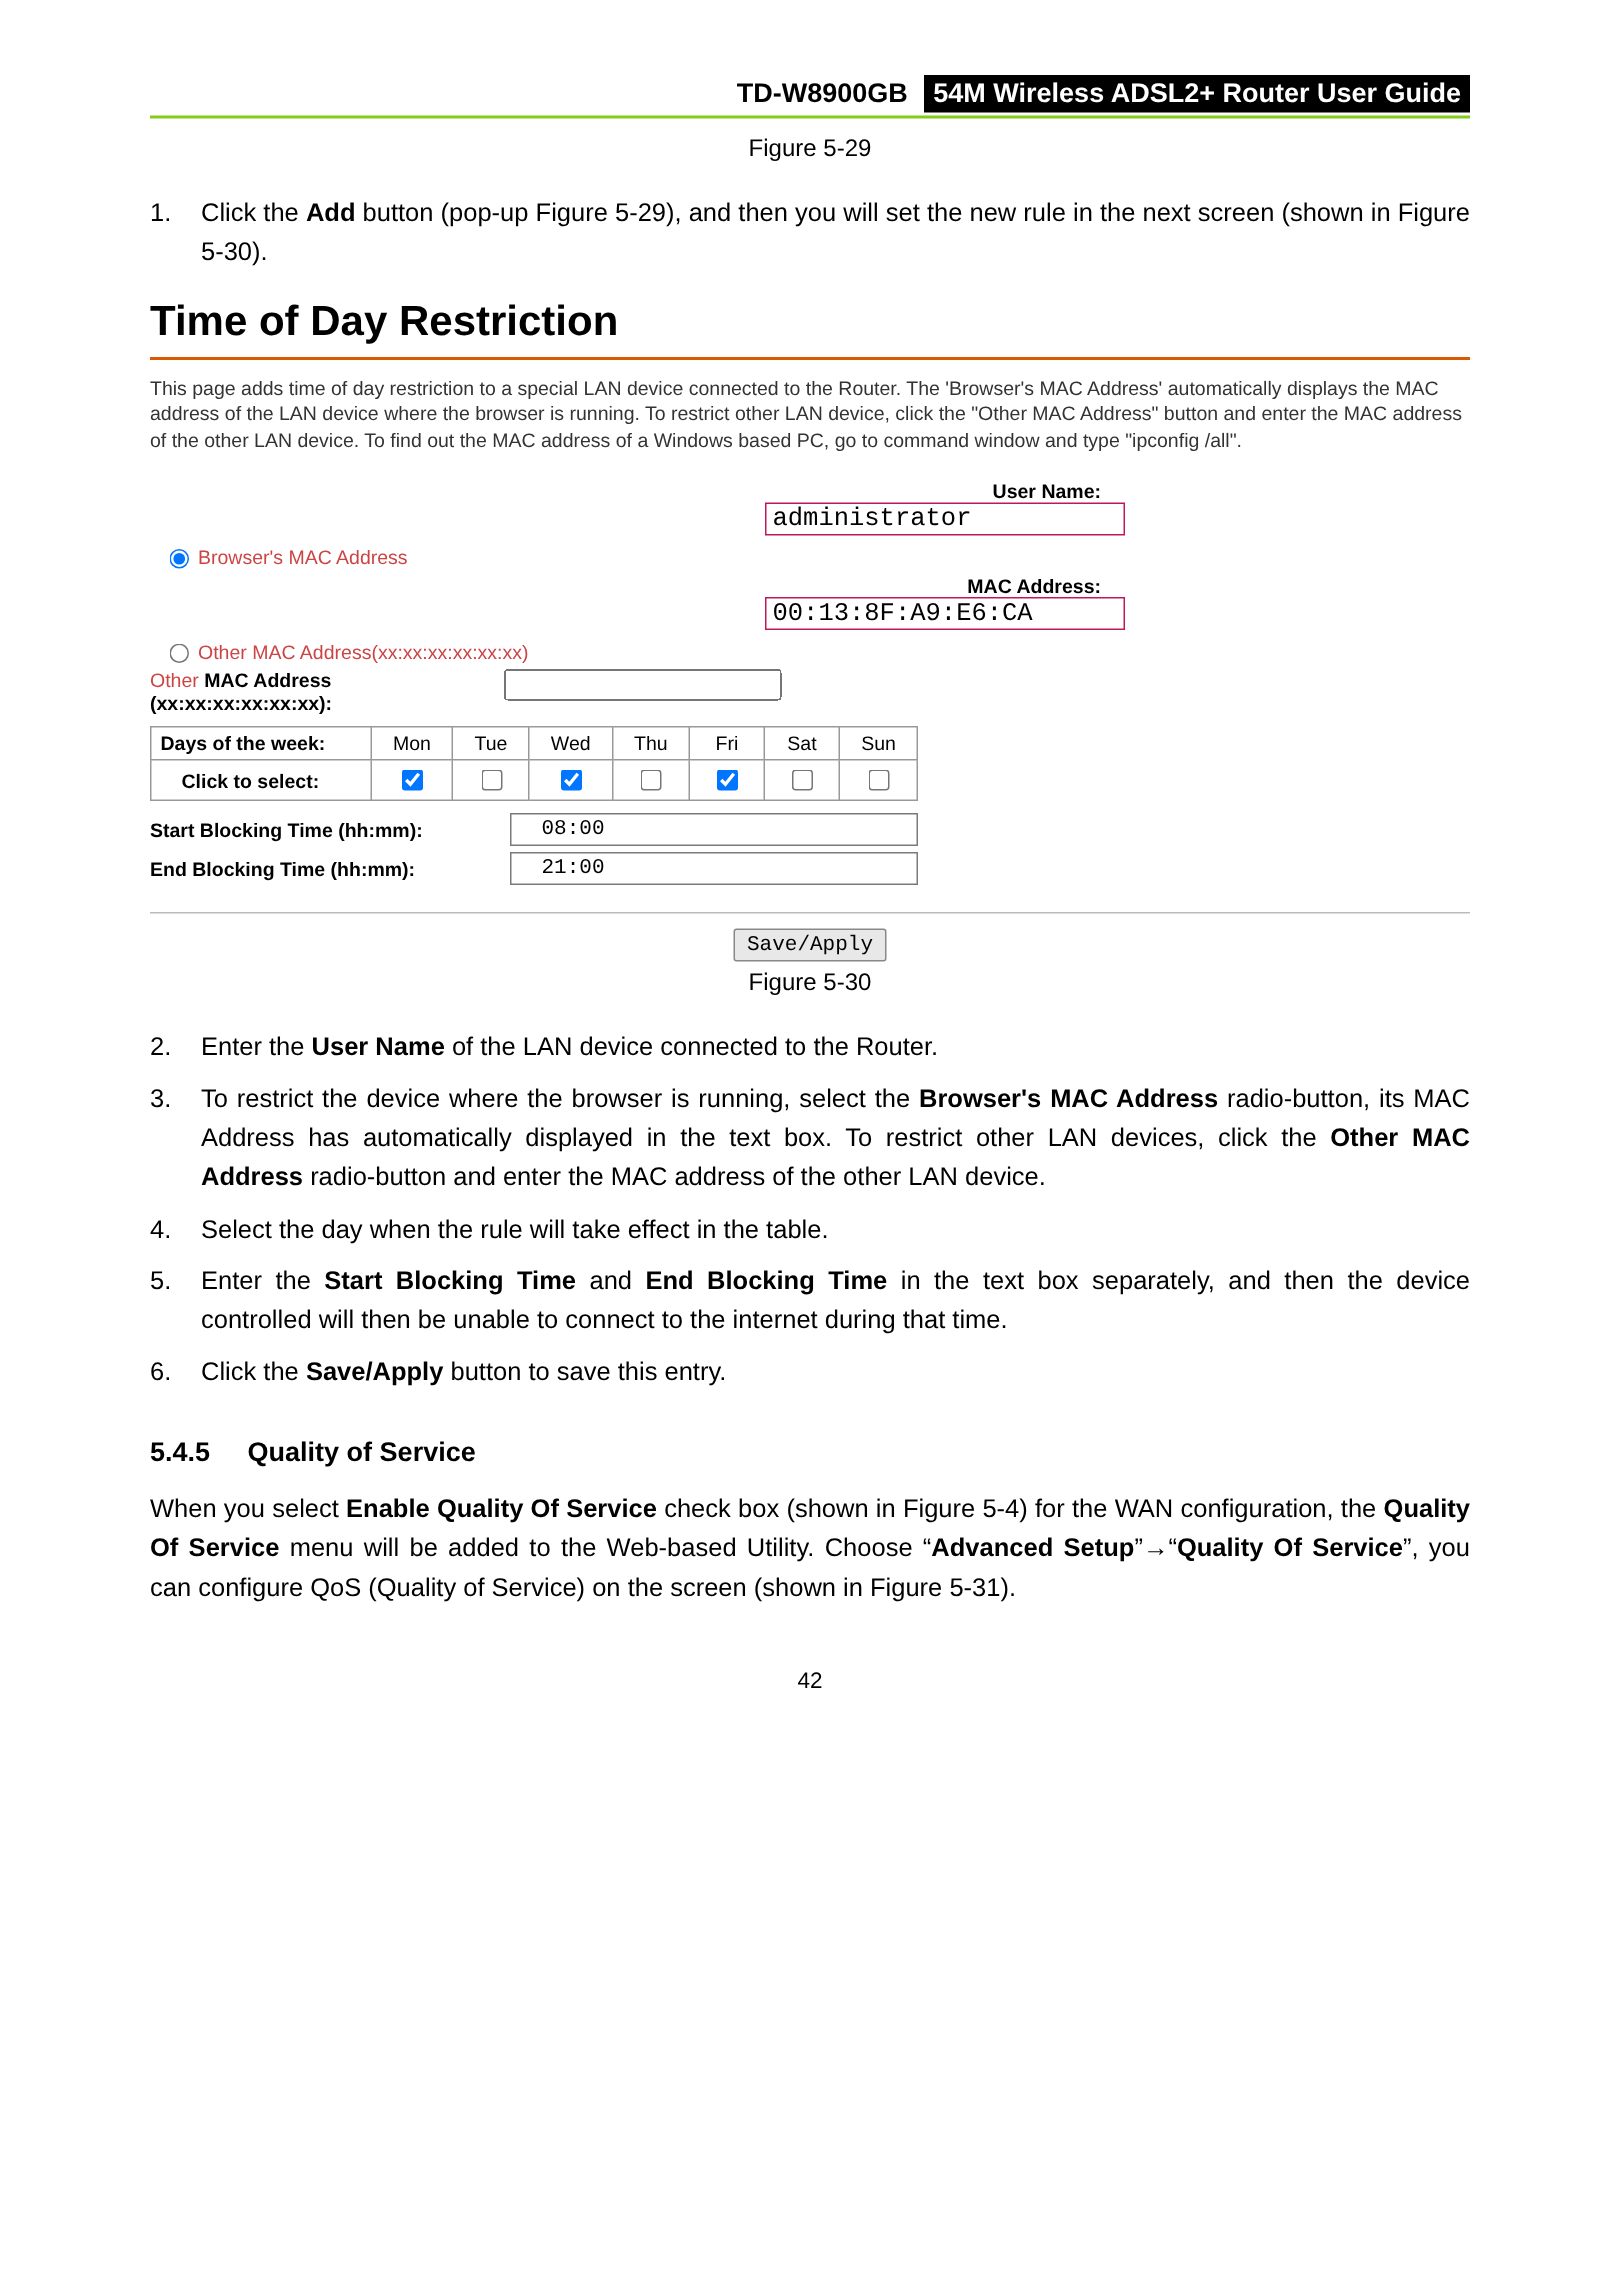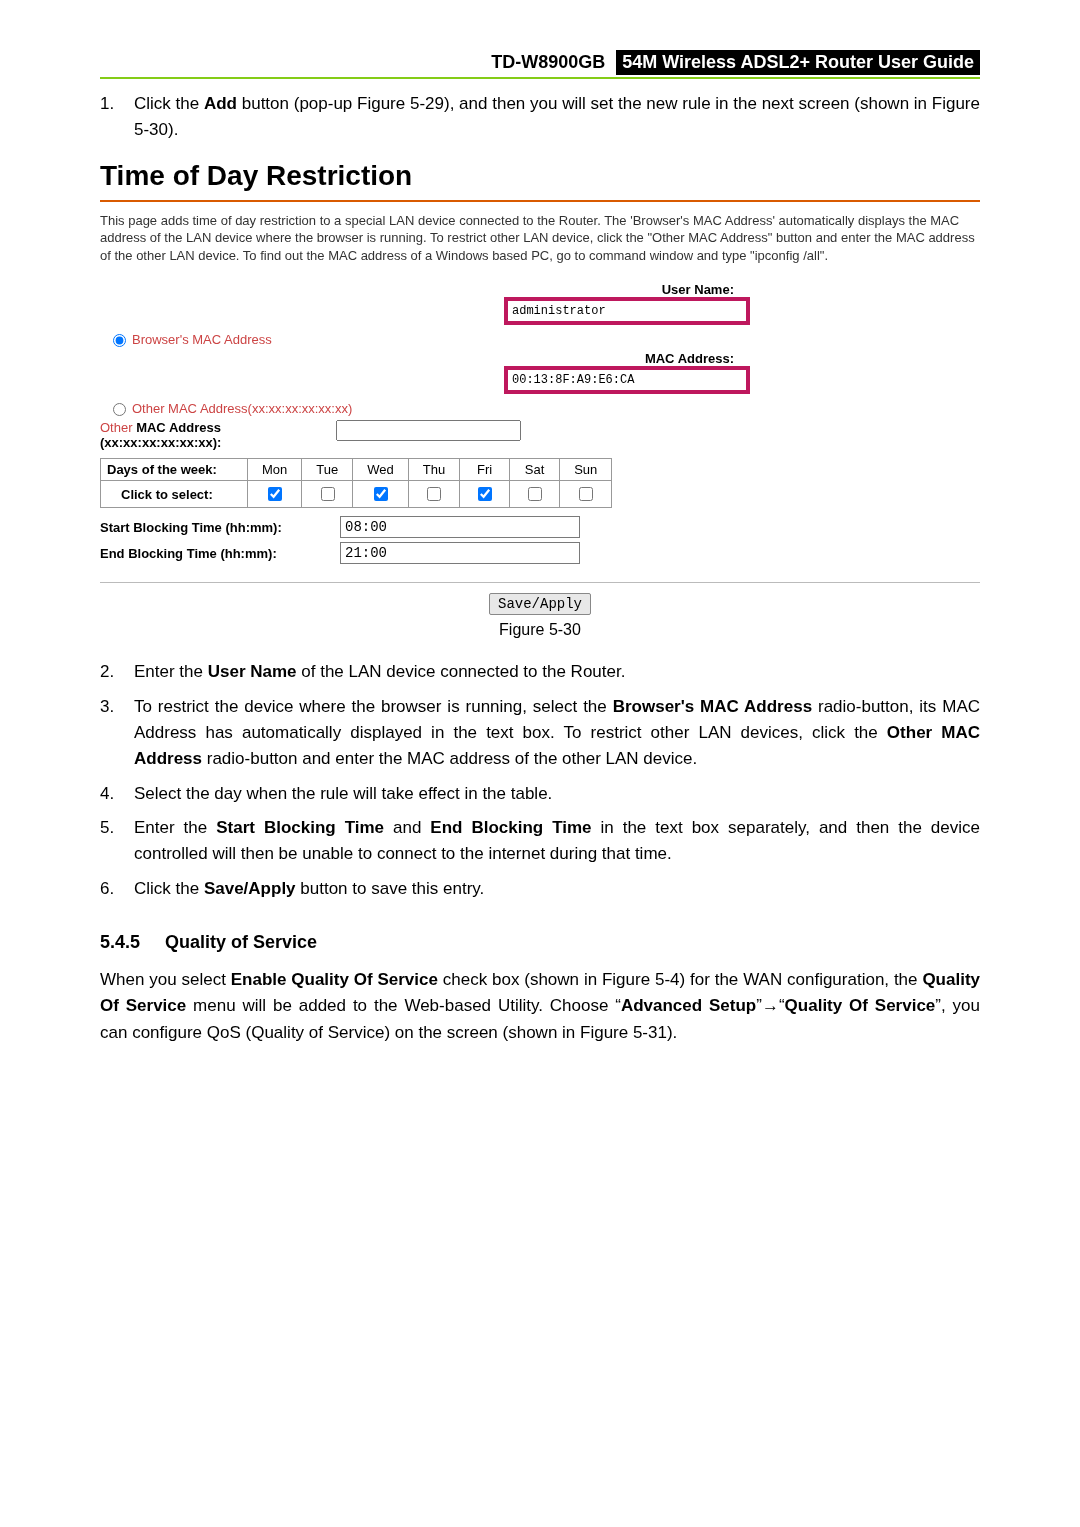--- a/index.html
+++ b/index.html
@@ -88,22 +88,22 @@
 }
 .row label.lbl {
   width: 220px;
   text-align: right;
   padding-right: 16px;
   font-weight: bold;
 }
 .row input[type=text].long {
   width: 230px;
   font-family: Courier, monospace;
-  font-size: 12px;
-  border: 4px solid #be185d;
+  font-size: 17px;
+  border: 1px solid #be185d;
   padding: 1px 4px;
   background: #fff;
   height: 18px;
 }
 .radio-row {
   display: flex;
   align-items: center;
   font-size: 13px;
   margin: 4px 0 4px 8px;
 }
@@ -136,21 +136,21 @@
   font-size: 13px;
   font-weight: bold;
   margin-top: 4px;
 }
 .time-row .tlabel { width: 240px; }
 .time-row input {
   width: 230px;
   font-family: Courier, monospace;
   font-size: 14px;
   border: 1px solid #7a7a7a;
-  padding: 1px 4px;
+  padding: 1px 20px;
   height: 18px;
 }
 .hr-thin {
   border: none;
   border-top: 1px solid #bbb;
   margin: 18px 0 10px 0;
 }
 .save-btn-wrap { text-align: center; }
 .save-btn {
   font-family: Courier, monospace;
@@ -181,20 +181,21 @@
 </style>
 </head>
 <body>
 <div class="page">
 
 <div class="header-bar">
   <span class="model">TD-W8900GB</span>
   <span class="highlight">54M Wireless ADSL2+ Router User Guide</span>
 </div>
 
+<div class="fig-caption">Figure 5-29</div>
 
 
 <div class="numbered-para">
   <div class="num">1.</div>
   <div class="body">
     <span>Click the </span><b>Add</b><span> button (pop-up Figure 5-29), and then you will set the new rule in the next screen (shown in Figure 5-30).</span>
   </div>
 </div>
 
 <div class="screenshot">
@@ -309,14 +310,15 @@
 </div>
 
 <div class="section-num">
   <span>5.4.5</span>&nbsp;&nbsp;&nbsp;&nbsp;&nbsp;<span>Quality of Service</span>
 </div>
 
 <div class="body-text">
   <span>When you select </span><b>Enable Quality Of Service</b><span> check box (shown in Figure 5-4) for the WAN configuration, the </span><b>Quality Of Service</b><span> menu will be added to the Web-based Utility. Choose “</span><b>Advanced Setup</b><span>”</span><span class="arrow">→</span><span>“</span><b>Quality Of Service</b><span>”, you can configure QoS (Quality of Service) on the screen (shown in Figure 5-31).</span>
 </div>
 
+<div class="page-num">42</div>
 
 </div>
 
 </body></html>

